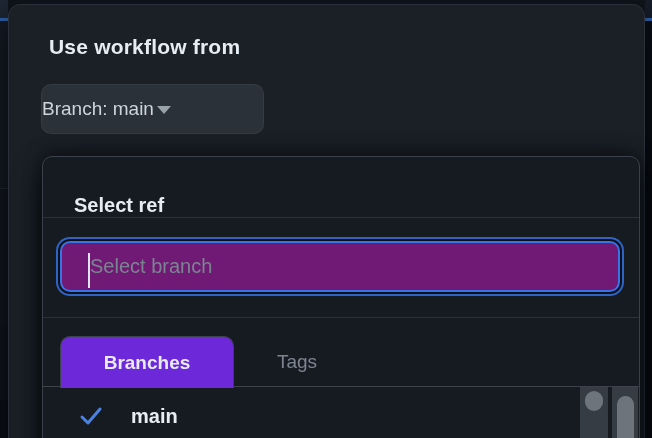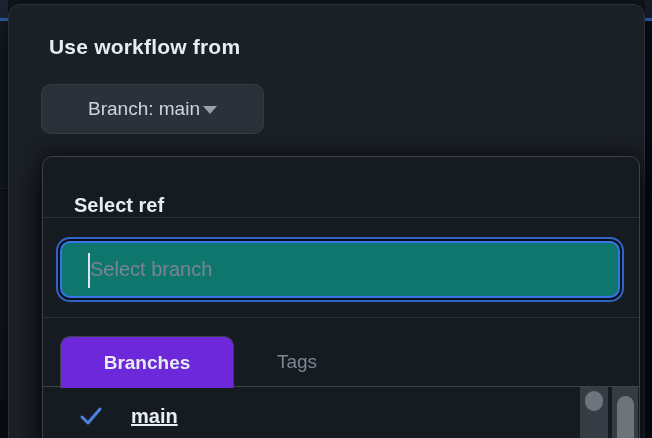--- a/index.html
+++ b/index.html
@@ -19,54 +19,54 @@
   .pg-right .blue{position:absolute;left:0;top:18px;width:7px;height:3px;background:#2e62ab;}
 
   
   .panel{position:absolute;left:8px;top:4px;width:637px;height:460px;
     background:#1b2027;border:1px solid #2b313b;border-radius:12px 12px 0 0;
     box-shadow:0 16px 32px rgba(1,4,9,.85);z-index:1;}
   .panel-title{position:absolute;left:40px;top:30px;font-size:21px;font-weight:700;
     color:#e7ecf3;letter-spacing:.2px;white-space:nowrap;}
   .branch-btn{position:absolute;left:32px;top:79px;width:223px;height:50px;
     background:#2b3139;border:1px solid rgba(205,217,229,.07);border-radius:10px;
-    display:flex;align-items:center;justify-content:center;gap:3px;cursor:pointer;}
+    display:flex;align-items:center;gap:3px;cursor:pointer;}
   .branch-btn .lbl{font-size:19px;color:#cdd4dc;}
   .caret{width:0;height:0;border-left:7px solid transparent;border-right:7px solid transparent;
     border-top:8px solid #99a1aa;margin-top:2px;}
 
   
   .popover{position:absolute;left:33px;top:151px;width:598px;height:312px;
     background:#161b22;border:1px solid #3a414b;border-radius:10px;
     box-shadow:0 -6px 18px rgba(0,0,0,.35),0 12px 28px rgba(1,4,9,.9);overflow:hidden;}
   .sp-header{height:61px;border-bottom:1px solid #2b313a;display:flex;align-items:flex-end;
     padding-left:31px;font-size:20px;font-weight:700;color:#e7ecf3;}
   .sp-search{height:100px;border-bottom:1px solid #2b313a;position:relative;}
-  .input-wrap{position:absolute;left:17px;top:23px;width:560px;height:57px;
-    background:#0f766e;border:2px solid #3873e8;border-radius:10px;
+  .input-wrap{position:absolute;left:17px;top:23px;width:560px;height:51px;
+    background:#701a75;border:2px solid #3873e8;border-radius:10px;
     box-shadow:0 0 0 2px #0d1117,0 0 0 4px #2f63c4;}
   .input-wrap input{width:100%;height:100%;background:transparent;border:none;outline:none;
     padding:0 12px 0 28px;font-size:20px;color:#e7ecf3;}
   .input-wrap input::placeholder{color:#7b8591;opacity:1;}
   .text-caret{position:absolute;left:26px;top:10px;width:2px;height:35px;background:#dfe5ec;}
 
   .sp-tabs{height:69px;border-bottom:1px solid #3c434d;position:relative;}
   .tab-branches{position:absolute;left:17px;top:18px;width:174px;height:52px;
     background:#6d28d9;border:1px solid #3c434d;border-bottom:none;
     border-radius:10px 10px 0 0;display:flex;align-items:center;justify-content:center;
     font-size:19px;font-weight:700;color:#e7ecf3;z-index:2;cursor:pointer;}
   .tab-tags{position:absolute;left:191px;top:18px;width:126px;height:51px;
     display:flex;align-items:center;justify-content:center;
     font-size:19px;color:#7c8591;cursor:pointer;}
 
   .sp-list{position:relative;height:79px;overflow:hidden;}
   .ref-row{position:absolute;left:0;top:7px;right:70px;height:44px;
     display:flex;align-items:center;cursor:pointer;}
   .ref-row .check{margin-left:36px;width:24px;height:24px;flex:none;}
-  .ref-row .name{margin-left:28px;font-size:20px;font-weight:700;color:#e8edf3;text-decoration:underline;}
+  .ref-row .name{margin-left:28px;font-size:20px;font-weight:700;color:#e8edf3;}
 
   .track{position:absolute;top:0;width:28px;height:79px;background:#363c44;}
   .track.inner{left:537px;}
   .track.outer{left:569px;width:26px;}
   .thumb{position:absolute;background:#6e747c;border-radius:10px;}
   .thumb.a{left:5px;top:4px;width:18px;height:20px;}
   .thumb.b{left:5px;top:9px;width:17px;height:74px;}
 </style>
 </head>
 <body>

